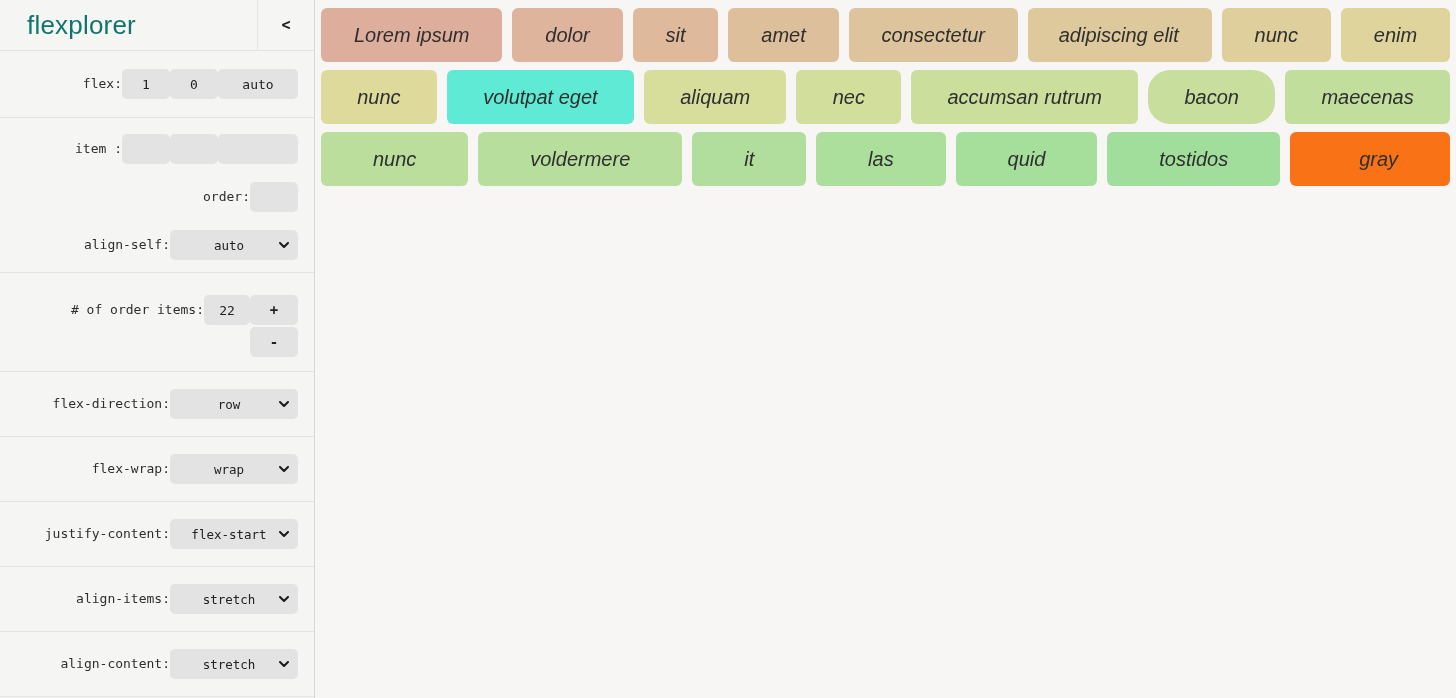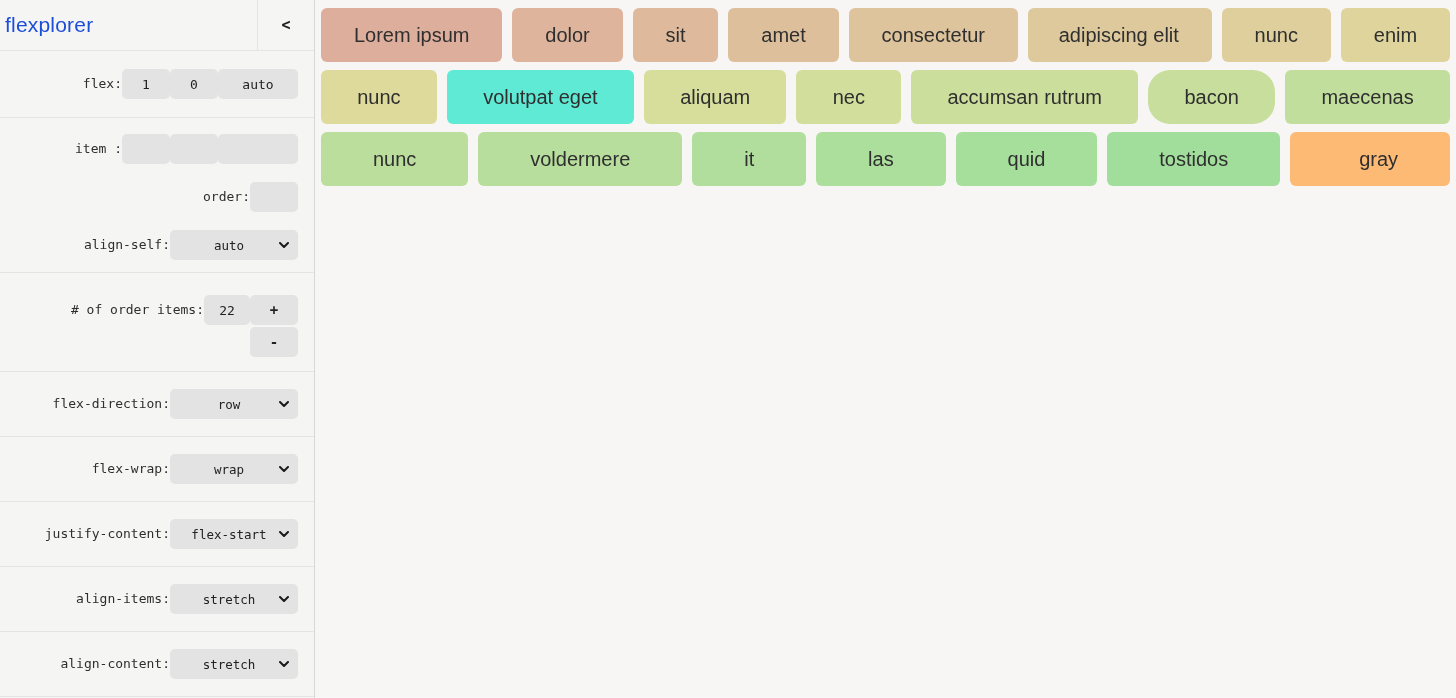--- a/index.html
+++ b/index.html
@@ -18,21 +18,21 @@
     background: #f5f5f4;
     border-right: 1px solid #d8d8d8;
     flex: 0 0 auto;
   }
   .sb-header {
     display: flex; align-items: stretch; height: 51px;
     border-bottom: 1px solid #e4e4e4;
   }
   .sb-title {
     flex: 1; display: flex; align-items: center;
-    padding-left: 5px; font-size: 21px; color: #1d4ed8;
+    padding-left: 27px; font-size: 26px; color: #0f766e;
     letter-spacing: 0.2px;
   }
   .sb-collapse {
     width: 57px; border-left: 1px solid #e4e4e4;
     display: flex; align-items: center; justify-content: center;
     font-family: "DejaVu Sans Mono", monospace;
     font-size: 15px; font-weight: bold; color: #1c1c1c;
     cursor: pointer;
   }
   .section {
@@ -76,21 +76,21 @@
   .btn { cursor: pointer; display: flex; align-items: center; justify-content: center;
          font-size: 14px; font-weight: bold; }
   .vstack { display: flex; flex-direction: column; gap: 2px; }
 
   
   .main {
     flex: 1; height: 100%;
     padding: 4px 1px;
     overflow: hidden;
   }
-  .flex-row { display: flex; flex-direction: row; }
+  .flex-row { display: flex; flex-direction: row; font-style: italic; }
   .flex-item {
     flex: 1 0 auto;
     margin: 4px 5px;
     padding: 13px 26px;
     border-radius: 6px;
     display: flex; align-items: center; justify-content: center;
     font-size: 20px; line-height: 28px; color: #2f2f2f;
     white-space: nowrap;
     cursor: default;
   }
@@ -243,15 +243,15 @@
       <div class="flex-item" style="background: rgb(199, 222, 156); border-radius: 22px;">bacon</div>
       <div class="flex-item" style="background: rgb(193, 222, 156);">maecenas</div>
     </div>
     <div class="flex-row">
       <div class="flex-item" style="background: rgb(188, 222, 156);">nunc</div>
       <div class="flex-item" style="background: rgb(183, 222, 156);">voldermere</div>
       <div class="flex-item" style="background: rgb(177, 222, 156);">it</div>
       <div class="flex-item" style="background: rgb(172, 222, 156);">las</div>
       <div class="flex-item" style="background: rgb(166, 222, 156);">quid</div>
       <div class="flex-item" style="background: rgb(161, 222, 156);">tostidos</div>
-      <div class="flex-item" style="background: #fdba74; padding-left: 43px;">gray</div>
+      <div class="flex-item" style="background: #f97316; padding-left: 43px;">gray</div>
     </div>
   </div>
 
 </body></html>

